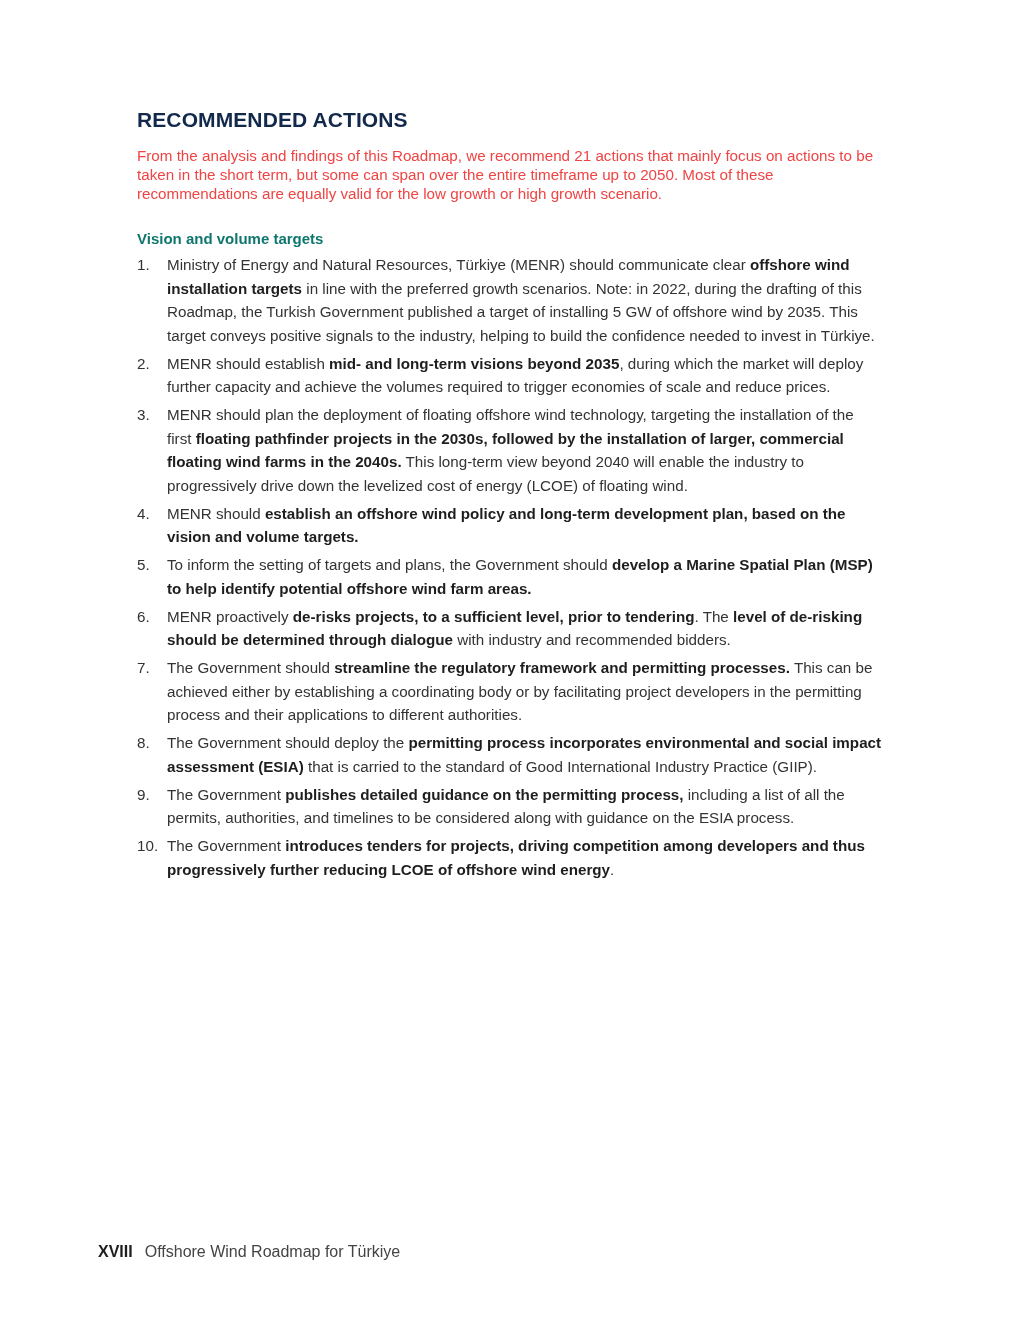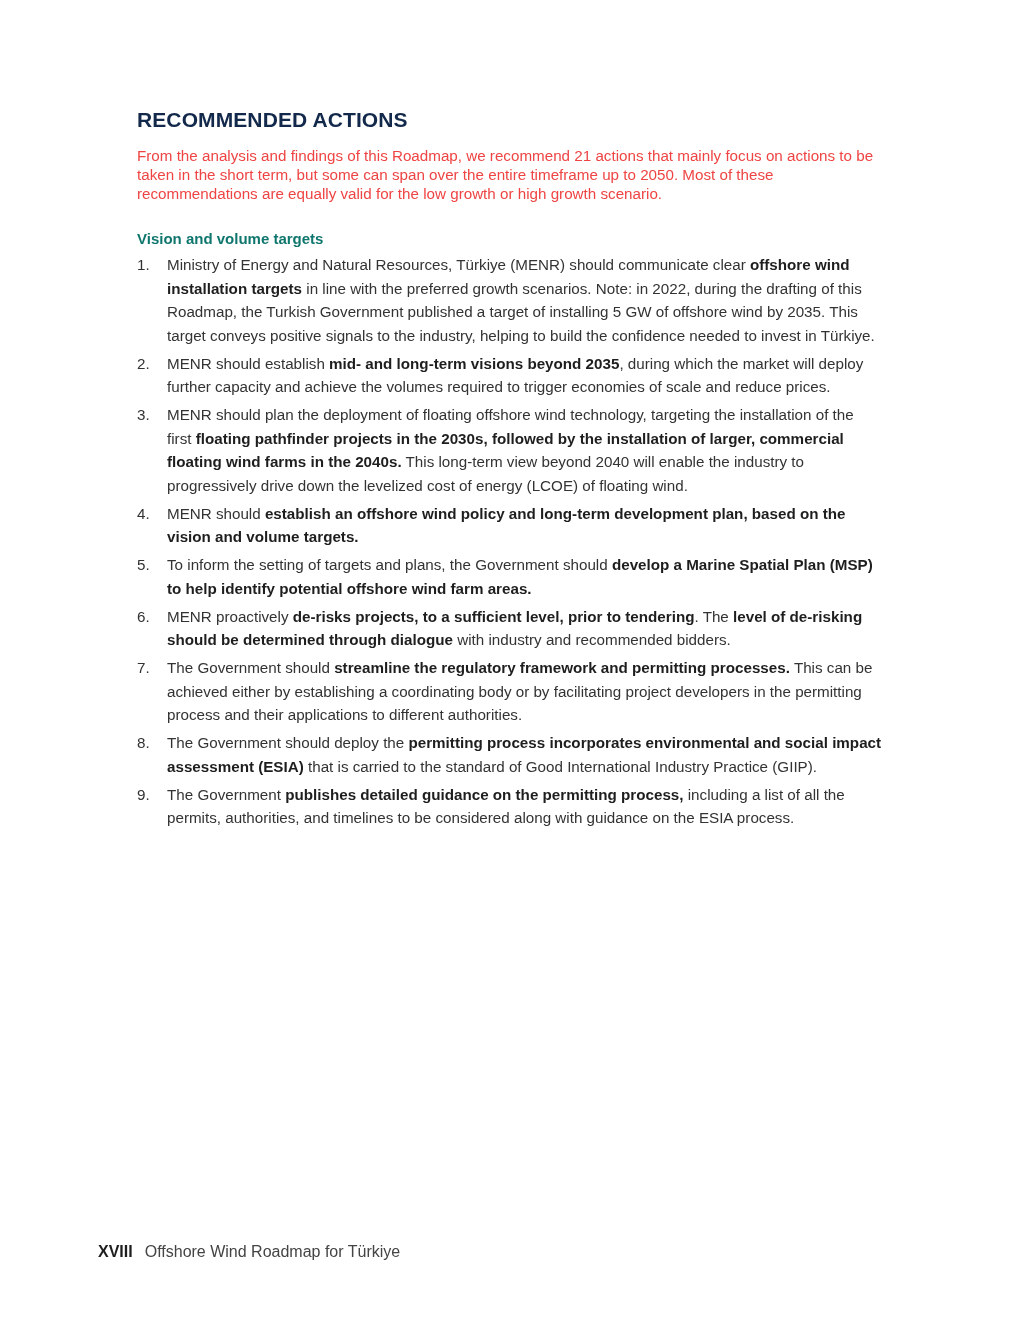--- a/index.html
+++ b/index.html
@@ -43,18 +43,19 @@
       <li><span class="num">3.</span><span>MENR should plan the deployment of floating offshore wind technology, targeting the installation of the first </span><b>floating pathfinder projects in the 2030s, followed by the installation of larger, commercial floating wind farms in the 2040s.</b><span> This long-term view beyond 2040 will enable the industry to progressively drive down the levelized cost of energy (LCOE) of floating wind.</span></li>
     </ol>
 
   <ol class="actions">
       <li><span class="num">4.</span><span>MENR should </span><b>establish an offshore wind policy and long-term development plan, based on the vision and volume targets.</b></li>
       <li><span class="num">5.</span><span>To inform the setting of targets and plans, the Government should </span><b>develop a Marine Spatial Plan (MSP) to help identify potential offshore wind farm areas.</b></li>
       <li><span class="num">6.</span><span>MENR proactively </span><b>de-risks projects, to a sufficient level, prior to tendering</b><span>. The </span><b>level of de-risking should be determined through dialogue</b><span> with industry and recommended bidders.</span></li>
       <li><span class="num">7.</span><span>The Government should </span><b>streamline the regulatory framework and permitting processes.</b><span> This can be achieved either by establishing a coordinating body or by facilitating project developers in the permitting process and their applications to different authorities.</span></li>
       <li><span class="num">8.</span><span>The Government should deploy the </span><b>permitting process incorporates environmental and social impact assessment (ESIA)</b><span> that is carried to the standard of Good International Industry Practice (GIIP).</span></li>
       <li><span class="num">9.</span><span>The Government </span><b>publishes detailed guidance on the permitting process,</b><span> including a list of all the permits, authorities, and timelines to be considered along with guidance on the ESIA process.</span></li>
+      <li><span class="num">10.</span><span>The Government </span><b>introduces tenders for projects, driving competition among developers and thus progressively further reducing LCOE of offshore wind energy</b><span>.</span></li>
     </ol>
 </div>
 
 <div class="footer">
   <span class="page-num">XVIII</span><span>Offshore Wind Roadmap for Türkiye</span>
 </div>
 
 </body></html>

